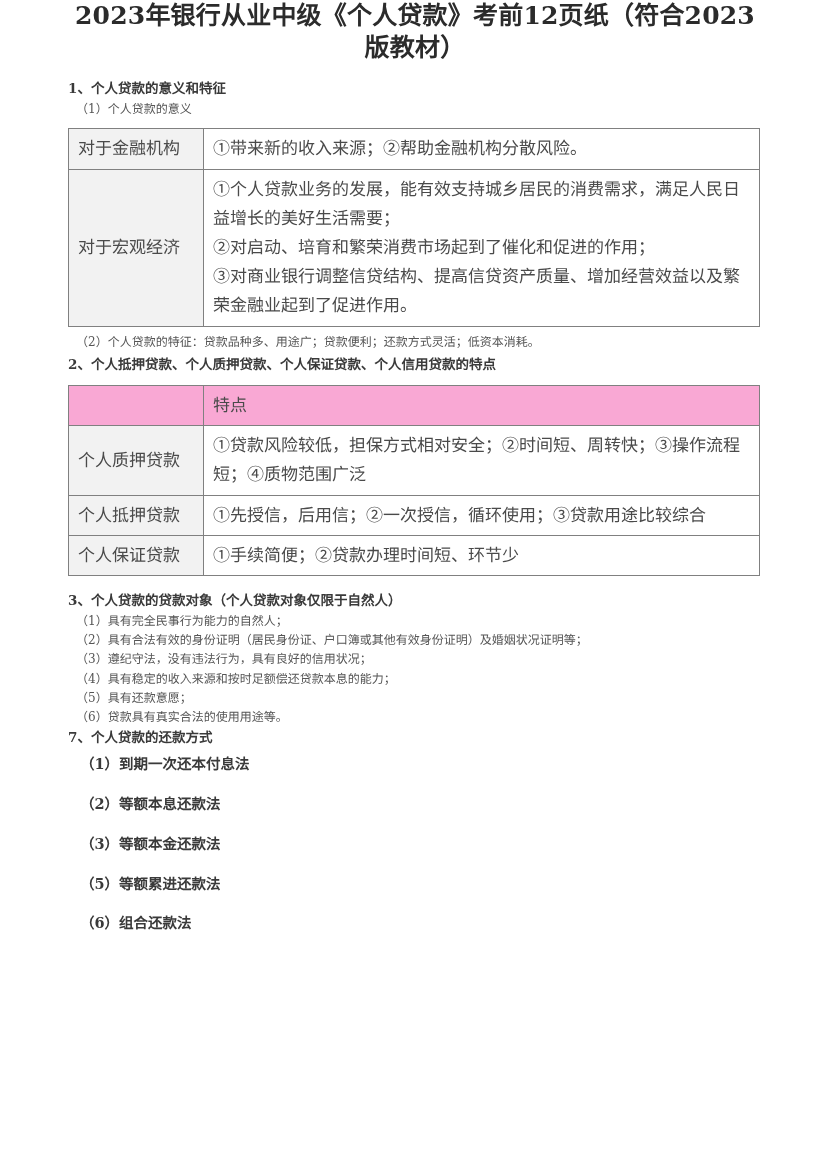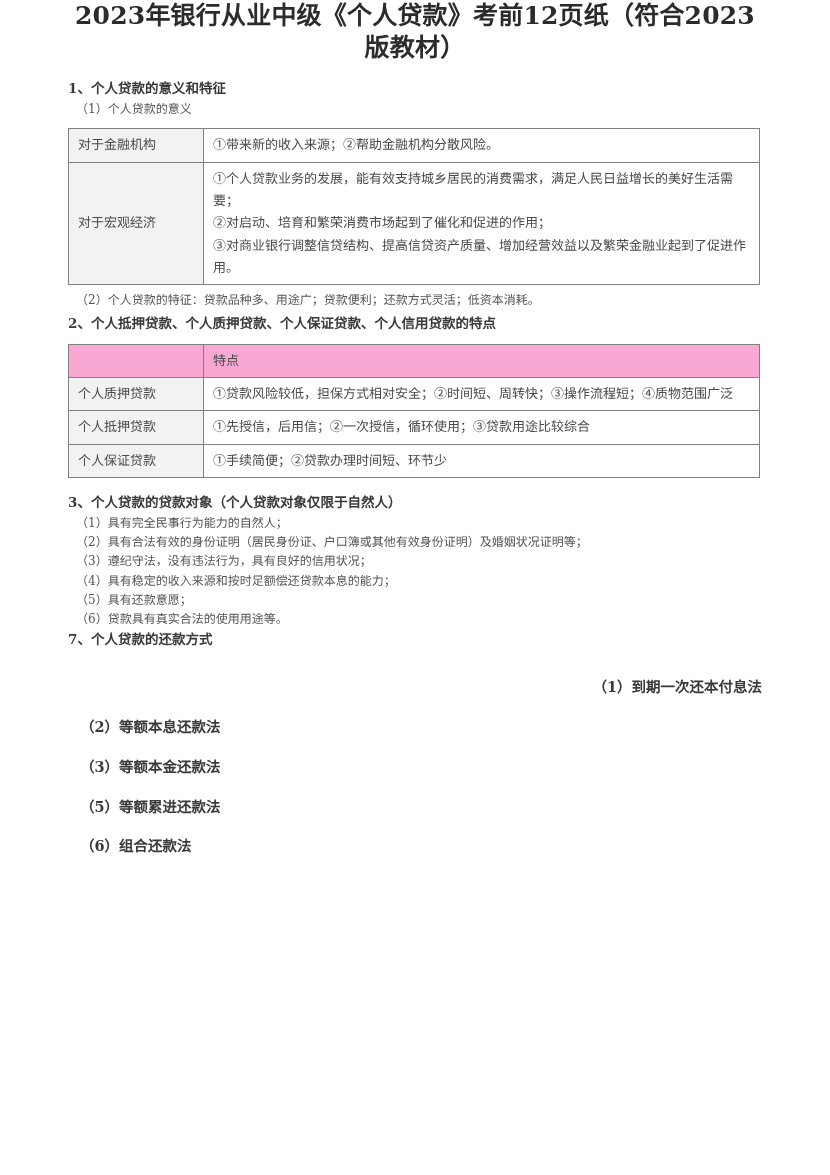--- a/index.html
+++ b/index.html
@@ -57,21 +57,21 @@
   .para-tight {
     line-height: 1.6;
   }
 
   
   table.doc-table {
     border-collapse: collapse;
     width: 692px;
     margin: 9px 0 0 0;
     table-layout: fixed;
-    font-size: 13px;
+    font-size: 17px;
     line-height: 1.72;
   }
   table.doc-table td, table.doc-table th {
     border: 1px solid #808080;
     padding: 5px 9px;
     vertical-align: middle;
     text-align: left;
     font-weight: 400;
     color: #4a4a4a;
     word-break: break-all;
@@ -101,22 +101,21 @@
   }
   .repay-list li {
     font-size: 14.5px;
     font-weight: 700;
     color: #3a3a3a;
     line-height: 1.3;
     padding: 0 0 0 12px;
     margin-top: 21px;
   }
   .repay-list li:first-child {
-    margin-top: 27px;
-    text-align: right;
+    margin-top: 6px;
   }
   .spacer-sm { height: 6px; }
 </style>
 </head>
 <body>
 
 <div class="page">
 
   <h1 class="doc-title">2023年银行从业中级《个人贷款》考前12页纸（符合2023版教材）</h1>
 

